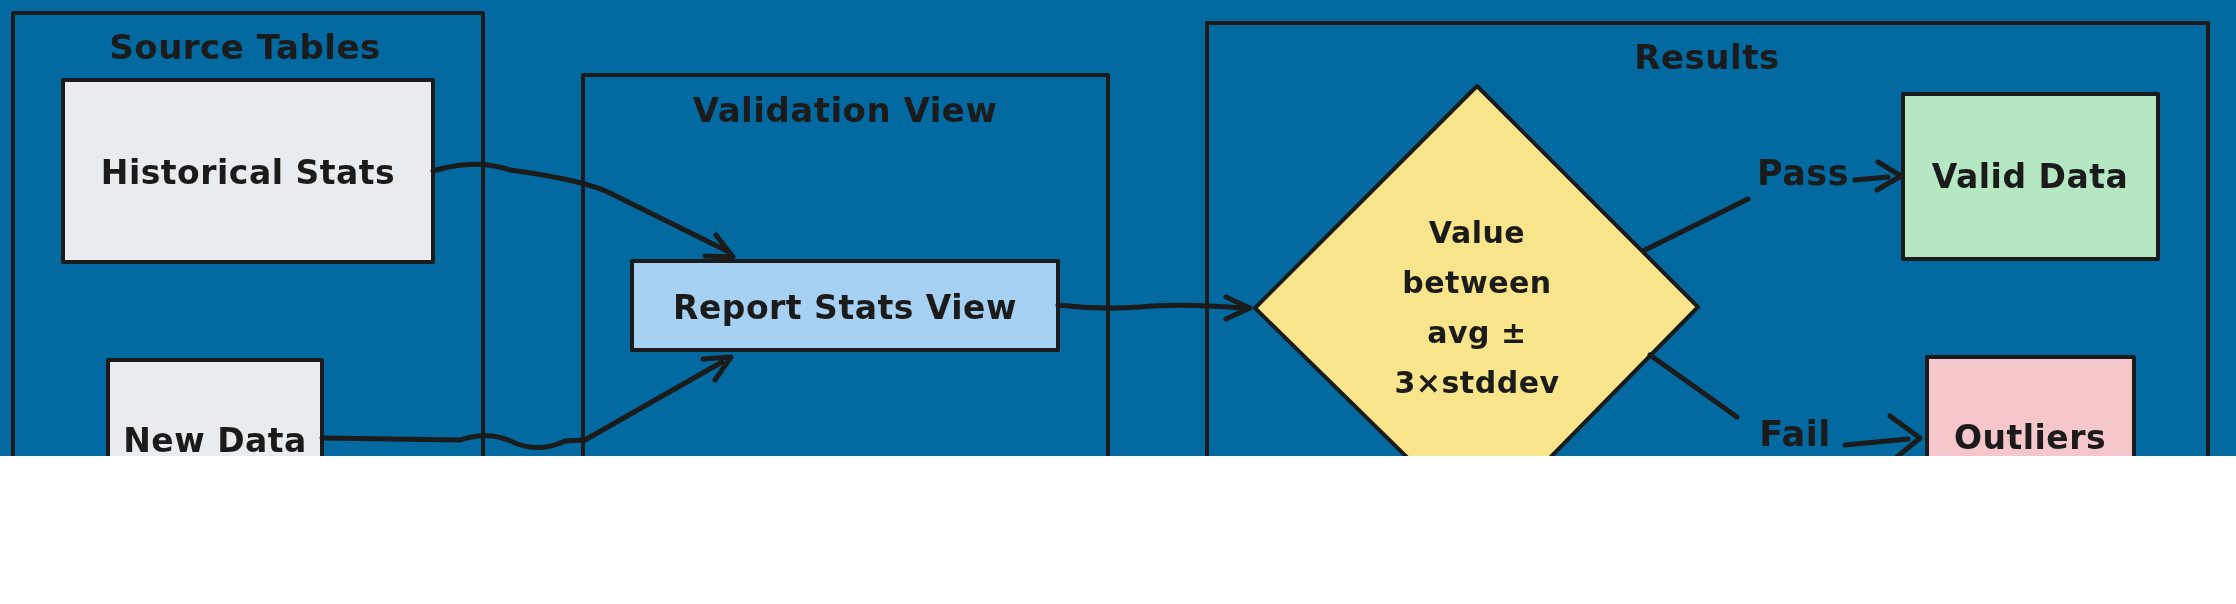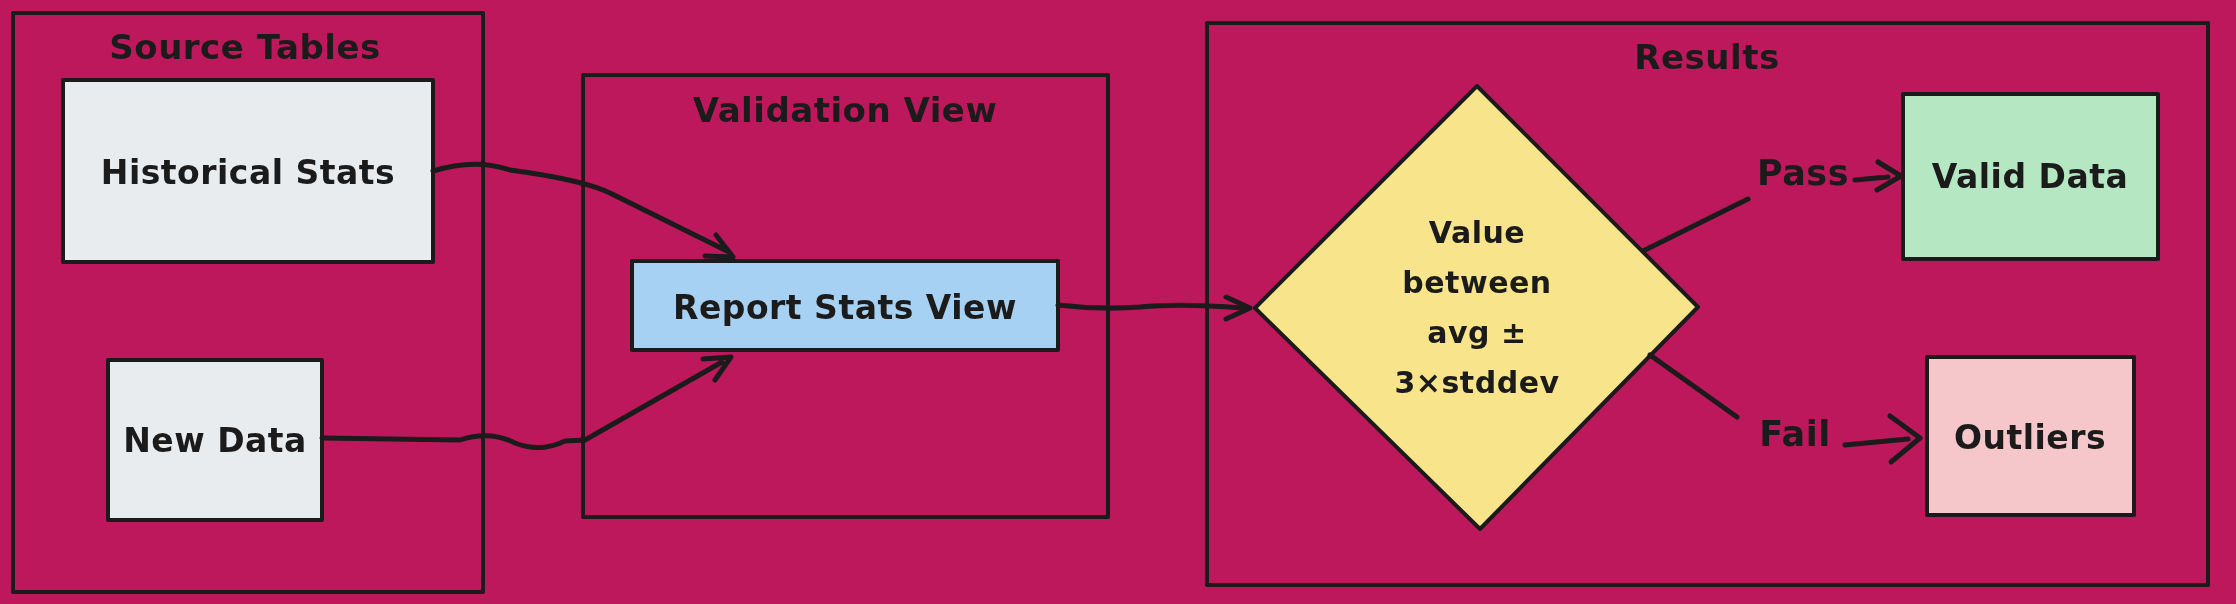--- a/index.html
+++ b/index.html
@@ -1,16 +1,16 @@
 <!DOCTYPE html>
 <html><head>
 <meta charset="utf-8">
 <style>
   html,body{margin:0;padding:0;background:#ffffff;}
-  .stage{position:relative;width:2236px;height:604px;background:#be185d;overflow:hidden;}
+  .stage{position:relative;width:2236px;height:456px;background:#0369a1;overflow:hidden;}
   svg{display:block;}
   text{
     font-family:"DejaVu Sans", sans-serif;
     fill:#1b1b1b;
     letter-spacing:0.5px;
   }
   .title{font-size:34px;font-weight:600;}
   .label{font-size:33px;font-weight:600;}
   .dlabel{font-size:30px;font-weight:600;}
   .edge{font-size:35px;font-weight:600;}

